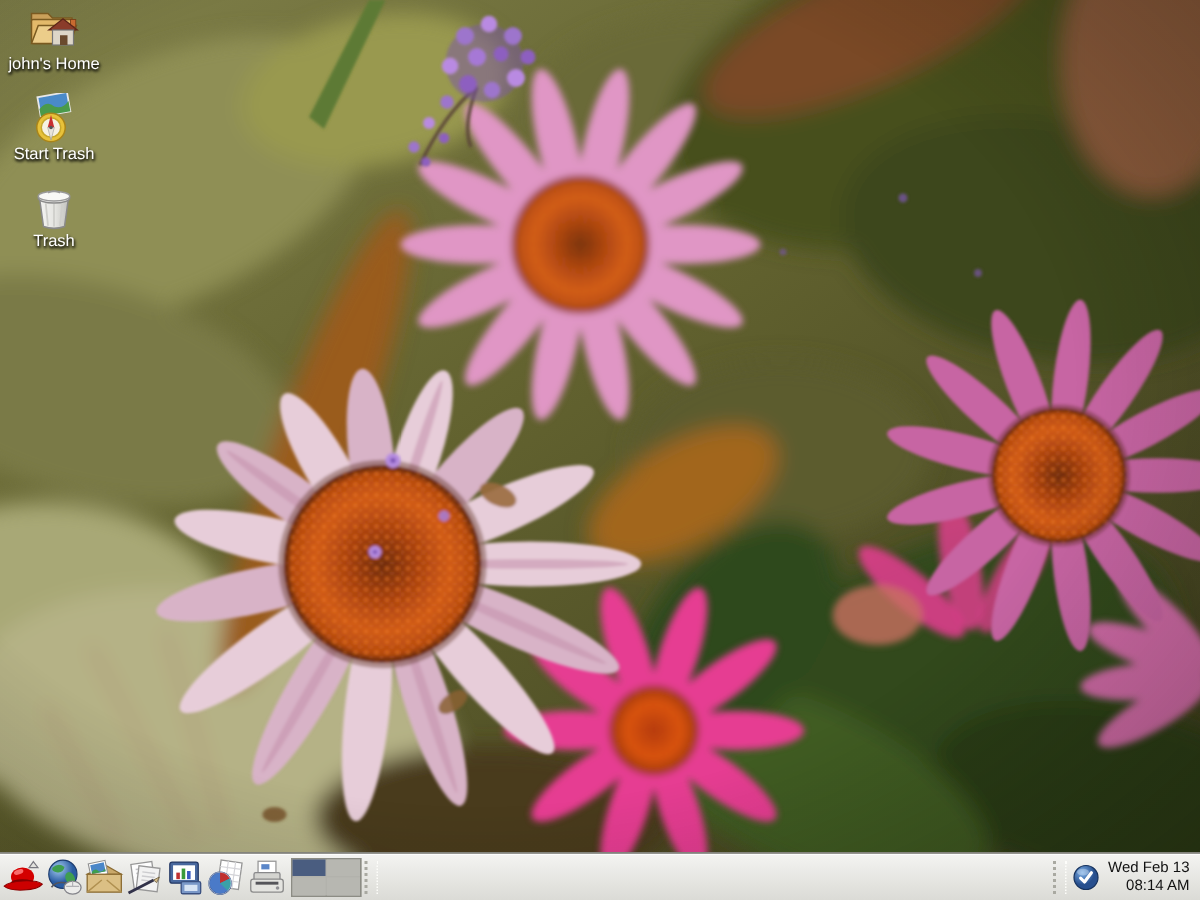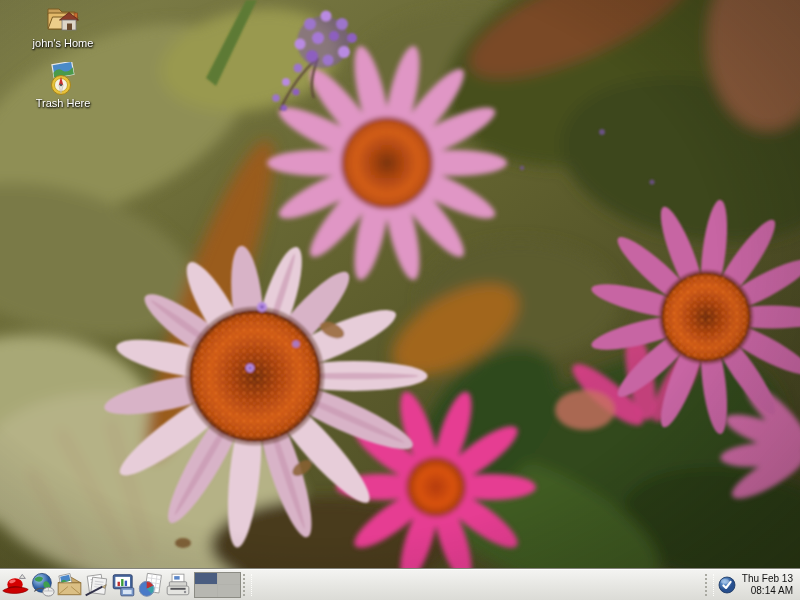--- a/index.html
+++ b/index.html
@@ -1,21 +1,21 @@
 <!DOCTYPE html>
 <html><head>
 <meta charset="utf-8">
 <style>
   html,body{margin:0;padding:0;}
   body{width:800px;height:600px;overflow:hidden;font-family:"Liberation Sans",sans-serif;background:#555;}
   #screen{position:relative;width:800px;height:600px;}
   #wallpaper{position:absolute;left:0;top:0;width:800px;height:568px;display:block;}
 
   
-  #desktop-icons{position:absolute;left:0;top:2px;width:72px;display:flex;flex-direction:column;align-items:center;margin-left:27px;}
+  #desktop-icons{position:absolute;left:0;top:2px;width:72px;display:flex;flex-direction:column;align-items:center;}
   .dicon{width:70px;display:flex;flex-direction:column;align-items:center;cursor:default;}
   .dicon .ic{display:block;}
   .dlabel{margin-top:1px;font-size:11px;color:#fff;text-shadow:0 1px 2px rgba(0,0,0,.95),1px 1px 2px rgba(0,0,0,.8);white-space:nowrap;line-height:12px;}
   .dsp{height:13px;}
 
   
   #panel{position:absolute;left:0;top:568px;width:800px;height:32px;box-sizing:border-box;
     background:linear-gradient(#f4f4f2,#e6e6e2 55%,#dbdbd6);
     border-top:1px solid #84847c;box-shadow:inset 0 1px 0 #fdfdfc;
     display:flex;align-items:center;}
@@ -266,24 +266,41 @@
         <g transform="rotate(-10 18 8)">
           <rect x="8" y="1" width="20" height="13" fill="#4a8ac8" stroke="#e8e8e8" stroke-width="1.2"></rect>
           <path d="M8 9 q6 -5 10 0 q5 3 10 -2 V14 H8 Z" fill="#4a9a4a"></path>
         </g>
         <circle cx="16" cy="23" r="9.5" fill="#e8c23a" stroke="#a8841a"></circle>
         <circle cx="16" cy="23" r="6.5" fill="#f6f2e2" stroke="#c8a82a"></circle>
         <polygon points="16,14.5 18.2,23 13.8,23" fill="#c83030"></polygon>
         <polygon points="16,31.5 18.2,23 13.8,23" fill="#e8e4da" stroke="#999" stroke-width=".4"></polygon>
         <circle cx="16" cy="23" r="1.2" fill="#555"></circle>
       </svg>
-      <span class="dlabel">Trash Here</span>
+      <span class="dlabel">Start Trash</span>
       <div class="dsp"></div>
     </div>
 
+    <div class="dicon">
+      <svg class="ic" width="36" height="32" viewBox="0 0 36 32">
+        <defs>
+            <linearGradient id="tg" x1="0" y1="0" x2="1" y2="0">
+          <stop offset="0" stop-color="#f4f4f2"></stop>
+              <stop offset=".55" stop-color="#e4e4e0"></stop>
+              <stop offset="1" stop-color="#c2c2be"></stop>
+        </linearGradient>
+          </defs>
+        <path d="M8.5 11 L11 29 Q18 31.5 25 29 L27.5 11 Q18 14 8.5 11 Z" fill="url(#tg)" stroke="#8a8a8a"></path>
+        <path d="M12.5 13.5 L14 28.5 M18 14 V29 M23.5 13.5 L22 28.5" stroke="#cfcfcb" stroke-width="1.2" fill="none"></path>
+        <ellipse cx="18" cy="10" rx="10.5" ry="3.4" fill="#ececea" stroke="#8a8a8a"></ellipse>
+        <ellipse cx="18" cy="8.8" rx="10.5" ry="3.2" fill="#f8f8f6" stroke="#9a9a9a"></ellipse>
+        <path d="M14 6.5 q4 -2.4 8 0" stroke="#9a9a9a" fill="none"></path>
+      </svg>
+      <span class="dlabel">Trash</span>
+    </div>
   </div>
 
   <div id="panel">
 
     <div class="launcher" style="margin-left:2px;">
       <svg width="28" height="26" viewBox="0 0 28 26">
         <polygon points="21,2 24.2,6.2 18,6.2" fill="#e2e2de" stroke="#77777f" stroke-width=".8"></polygon>
         <ellipse cx="13.5" cy="12.5" rx="8" ry="6.5" fill="#d40000"></ellipse>
         <ellipse cx="10.8" cy="9.2" rx="3.4" ry="1.7" fill="#ff7f7f" opacity=".85" transform="rotate(-18 10.8 9.2)"></ellipse>
         <ellipse cx="13.5" cy="16.8" rx="8.2" ry="2.6" fill="#7a0000"></ellipse>
@@ -391,17 +408,17 @@
               <stop offset="1" stop-color="#274f8e"></stop>
             </radialGradient>
           </defs>
         <circle cx="9" cy="9" r="8" fill="url(#ug)" stroke="#17335e" stroke-width=".8"></circle>
         <ellipse cx="7" cy="5.4" rx="4" ry="2.3" fill="#fff" opacity=".3"></ellipse>
         <path d="M5.4 9.4 L8 12 L12.6 5.8" stroke="#fff" stroke-width="2.1" fill="none" stroke-linecap="round" stroke-linejoin="round"></path>
       </svg>
     </div>
 
     <div id="clock">
-      <span>Thu Feb 13</span>
+      <span>Wed Feb 13</span>
       <span>08:14 AM</span>
     </div>
   </div>
 </div>
 
 </body></html>

